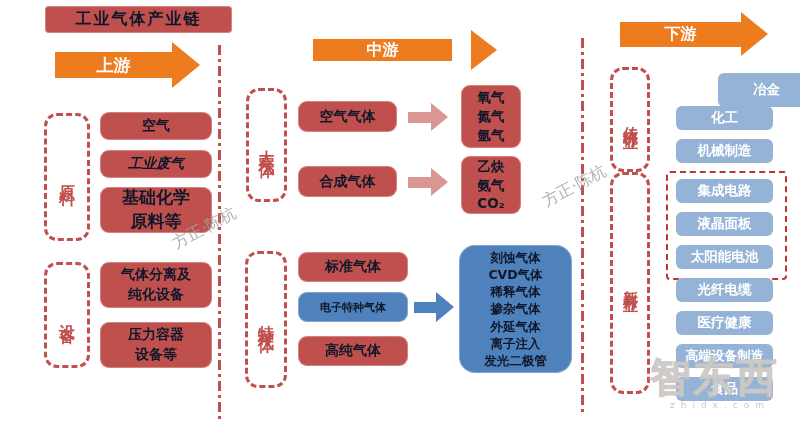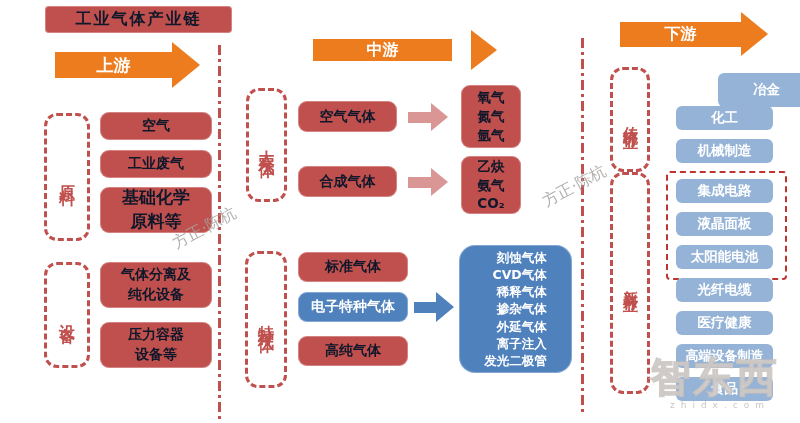--- a/index.html
+++ b/index.html
@@ -7,23 +7,23 @@
     position:relative; width:800px; height:423px; background:#ffffff;
     font-family:"DejaVu Sans", sans-serif; overflow:hidden;
   }
   .redbox {
     position:absolute; background:#c0504d; color:#0f172a; font-weight:bold;
     border-radius:9px; display:flex; align-items:center; justify-content:center;
     text-align:center; box-shadow: inset 0 0 0 1px rgba(255,255,255,.30);
   }
   .titlebox { border-radius:4px; font-size:16px; letter-spacing:2px; }
   .bluebox {
-    position:absolute; background:#4f81bd; color:#ffffff; font-weight:bold;
+    position:absolute; background:#4f81bd; color:#0f172a; font-weight:bold;
     border-radius:9px; display:flex; align-items:center; justify-content:center;
-    text-align:right; box-shadow: inset 0 0 0 1px rgba(255,255,255,.30);
+    text-align:center; box-shadow: inset 0 0 0 1px rgba(255,255,255,.30);
   }
   .ltblue {
     position:absolute; background:#95b3d7; color:#fff; font-weight:bold;
     border-radius:6px; display:flex; align-items:center; justify-content:center;
     text-align:center; font-size:13.5px;
   }
   .pre { white-space:pre-line; line-height:1.4; }
   .dashgroup {
     position:absolute; border:3px dashed #c0504d; border-radius:13px;
     display:flex; align-items:center; justify-content:center; background:transparent;
@@ -66,21 +66,21 @@
     </div>
     <div class="ahead" style="top:0; border-top:23px solid transparent; border-bottom:23px solid transparent; border-left:28px solid #ed7c1e;"></div>
   </div>
 
   <div class="dashgroup" style="left:44px; top:113px; width:40px; height:122px;">
     <span class="vlabel">原料</span>
   </div>
   <div class="redbox" style="left:100px; top:112px; width:112px; height:28px; font-size:14px;">
     <span class="pre">空气</span>
   </div>
-  <div class="redbox" style="left:100px; top:150px; width:112px; height:28px; font-size:14px;">
+  <div class="redbox" style="left:100px; top:150px; width:112px; height:28px; font-size:14px;font-style:italic;">
     <span class="pre">工业废气</span>
   </div>
   <div class="redbox" style="left:100px; top:187px; width:112px; height:46px; font-size:17px;">
     <span class="pre">基础化学
 原料等</span>
   </div>
 
   <div class="dashgroup" style="left:44px; top:262px; width:40px; height:100px;">
     <span class="vlabel">设备</span>
   </div>
@@ -129,21 +129,21 @@
 氨气
 CO₂</span>
   </div>
 
   <div class="dashgroup" style="left:245px; top:251px; width:36px; height:131px;">
     <span class="vlabel">特种气体</span>
   </div>
   <div class="redbox" style="left:298px; top:252px; width:110px; height:30px; font-size:14px;">
     <span>标准气体</span>
   </div>
-  <div class="bluebox" style="left:298px; top:292px; width:110px; height:30px; font-size:14px;">
+  <div class="bluebox" style="left:298px; top:292px; width:110px; height:30px; font-size:11px;">
     <span>电子特种气体</span>
   </div>
   <div class="redbox" style="left:298px; top:336px; width:110px; height:30px; font-size:14px;">
     <span>高纯气体</span>
   </div>
   <div class="arrow" style="left:414px; top:292px; width:40px; height:30px;">
     <div class="abody" style="left:0; top:10px; width:22px; height:11px; background:#4f81bd;"></div>
     <div class="ahead" style="top:0; border-top:15px solid transparent; border-bottom:15px solid transparent; border-left:18px solid #4f81bd;"></div>
   </div>
   <div class="bluebox" style="left:459px; top:245px; width:113px; height:128px; font-size:12.5px; border-radius:16px;">

